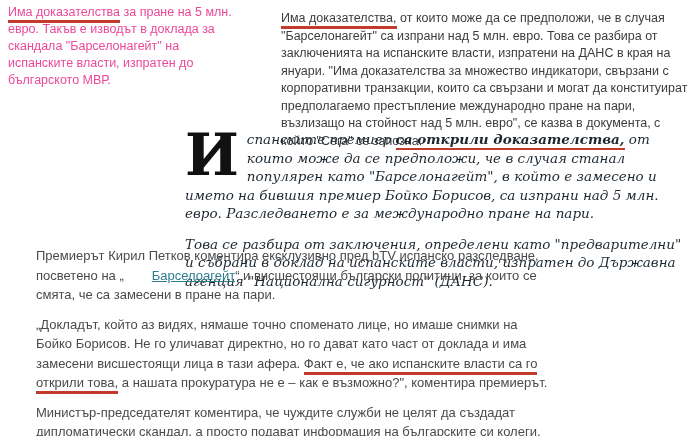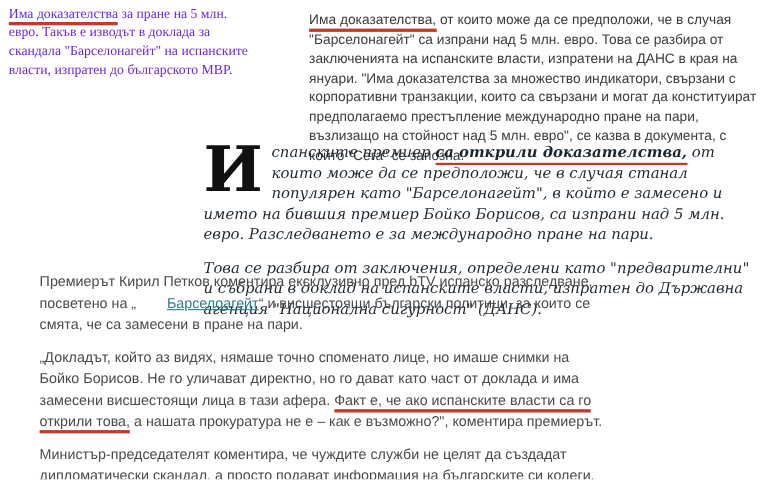--- a/index.html
+++ b/index.html
@@ -1,21 +1,21 @@
 <!DOCTYPE html>
 <html><head>
 <meta charset="utf-8">
 <style>
   html,body{margin:0;padding:0;background:#fff;}
   #page{position:relative;width:696px;height:436px;background:#ffffff;overflow:hidden;
         font-family:"Liberation Sans", sans-serif;}
 
   
   .left-col{position:absolute;left:8px;top:4px;width:224px;
-            font-size:12.5px;line-height:17px;color:#6d28d9;font-family:Liberation Serif, serif;}
+            font-size:12.5px;line-height:17px;color:#ec4899;}
   .left-col p{margin:0 0 14px 0;}
 
   
   .top-right{position:absolute;left:281px;top:10px;width:410px;
              font-size:12.5px;line-height:17.5px;color:#3c3c3c;}
 
   
   .article{position:absolute;left:185px;top:130px;width:506px;
            font-family:"DejaVu Serif", serif;font-style:italic;
            font-size:13.5px;line-height:18.5px;color:#1c2730;}

